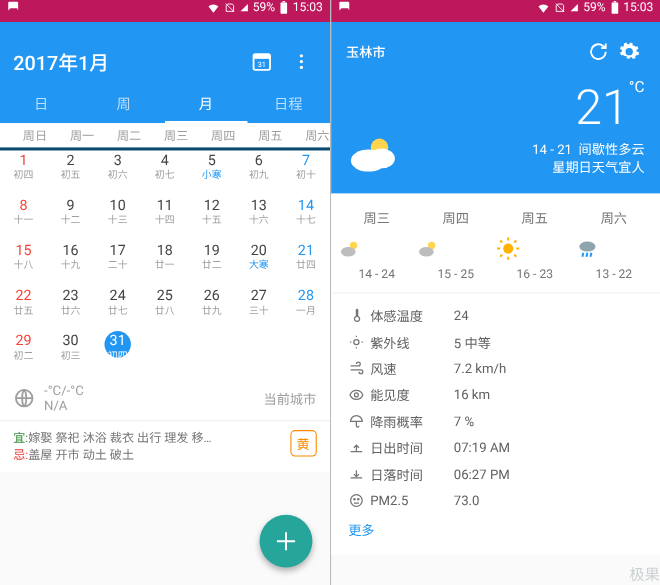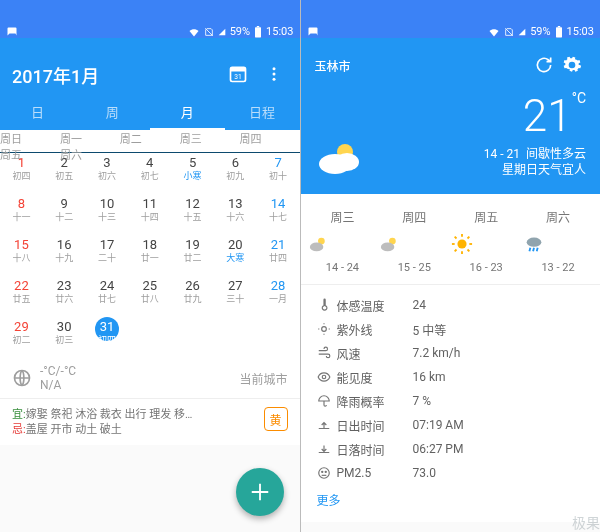--- a/index.html
+++ b/index.html
@@ -1,36 +1,36 @@
 <!DOCTYPE html>
 <html><head>
 <meta charset="utf-8">
 <style>
   html,body{margin:0;padding:0;font-family:-apple-system,Roboto,"Noto Sans CJK SC",sans-serif;background:#ccc}
   .screens{display:flex;width:600px;height:532px}
   .phone{position:relative;width:300px;height:532px;background:#fafafa;overflow:hidden;font-size:12px;color:#444}
   .phone + .phone{border-left:1px solid #bbb}
 
   
-  .statusbar{height:38px;background:#3b82f6;color:#fff;display:flex;align-items:flex-end;justify-content:space-between;padding:0 6px;font-size:11px}
+  .statusbar{height:20px;background:#be185d;color:#fff;display:flex;align-items:flex-start;justify-content:space-between;padding:0 6px;font-size:11px}
   .sicons{display:flex;align-items:center;gap:4px}
 
   
   .appbar{background:#2196F3;color:#fff}
   .approw1{height:44px;display:flex;align-items:flex-end;padding:6px 12px;gap:8px}
   .apptitle{font-size:18px;font-weight:500;flex:1}
   .iconbtn{width:28px;height:28px;display:flex;align-items:center;justify-content:center}
 
   
   .tabs{display:flex;height:36px}
   .tab{flex:1;display:flex;align-items:center;justify-content:center;font-size:13px;color:#BBDEFB;border-bottom:2px solid transparent}
   .tab.sel{color:#fff;border-bottom:2px solid #fff}
 
   
-  .calhead{display:grid;grid-template-columns:repeat(5,1fr);background:#fff;color:#9e9e9e;font-size:11px;text-align:left;height:22px;align-items:center;border-bottom:1px solid #0c4a6e}
+  .calhead{display:grid;grid-template-columns:repeat(7,1fr);background:#fff;color:#9e9e9e;font-size:11px;text-align:right;height:22px;align-items:center;border-bottom:3px solid #0c4a6e}
   .calgrid{display:grid;grid-template-columns:repeat(7,1fr);background:#fff}
   .day{height:39px;text-align:center;padding-top:2px;position:relative}
   .day .g{font-size:13px;line-height:15px}
   .day .l{font-size:9px;color:#9e9e9e;line-height:12px}
   .day.sun .g{color:#F44336}
   .day.sat .g{color:#2196F3}
   .day .l.jie{color:#2196F3}
   .day.today .g{color:#fff;position:relative}
   .day.today::before{content:"";position:absolute;width:24px;height:24px;border-radius:50%;background:#2196F3;left:50%;top:0;transform:translateX(-50%)}
   .day.today .g,.day.today .l{position:relative}

